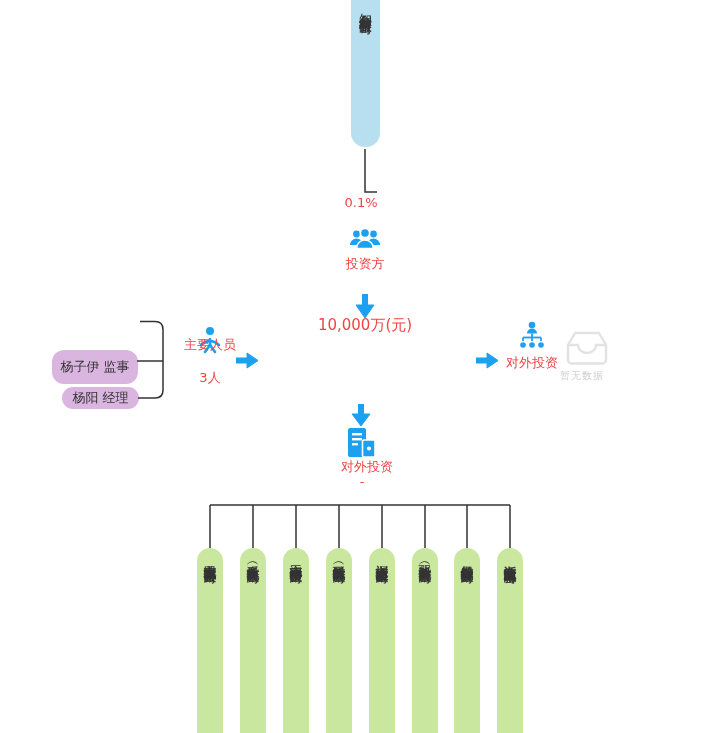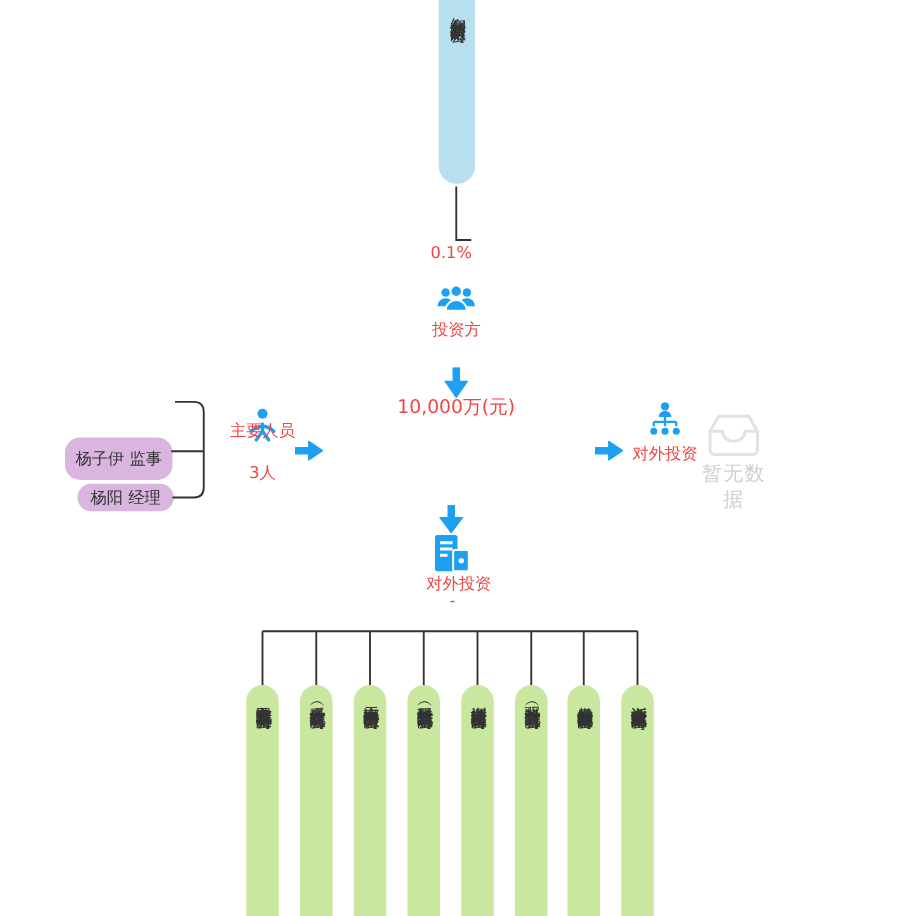--- a/index.html
+++ b/index.html
@@ -54,21 +54,21 @@
   
   .center-box {
     left: 262px; top: 325px; width: 206px; height: 67px;
     background: #aee6fa;
     display: flex; align-items: center; justify-content: center;
     font-size: 15px; font-weight: 600; color: #222;
     letter-spacing: 0.5px;
   }
 
   .lbl { text-align: center; font-size: 13px; color: #ef4444; }
-  .gray-lbl { text-align: center; font-size: 16px; color: #cfcfcf; letter-spacing: 1px; }
+  .gray-lbl { font-size: 10px; color: #cfcfcf; letter-spacing: 1px; }
 
   svg { display: block; }
 </style>
 </head>
 <body>
 
 <div class="stage">
 
   <div class="abs vpill parent-pill">
     <span class="vtext">知合创新科技有限公司</span>

